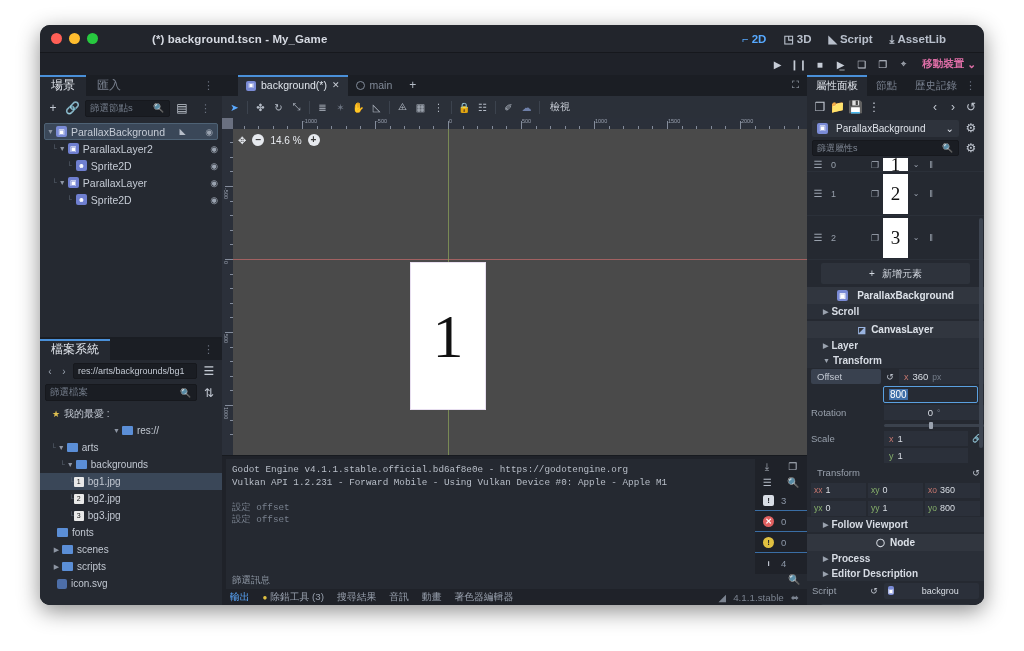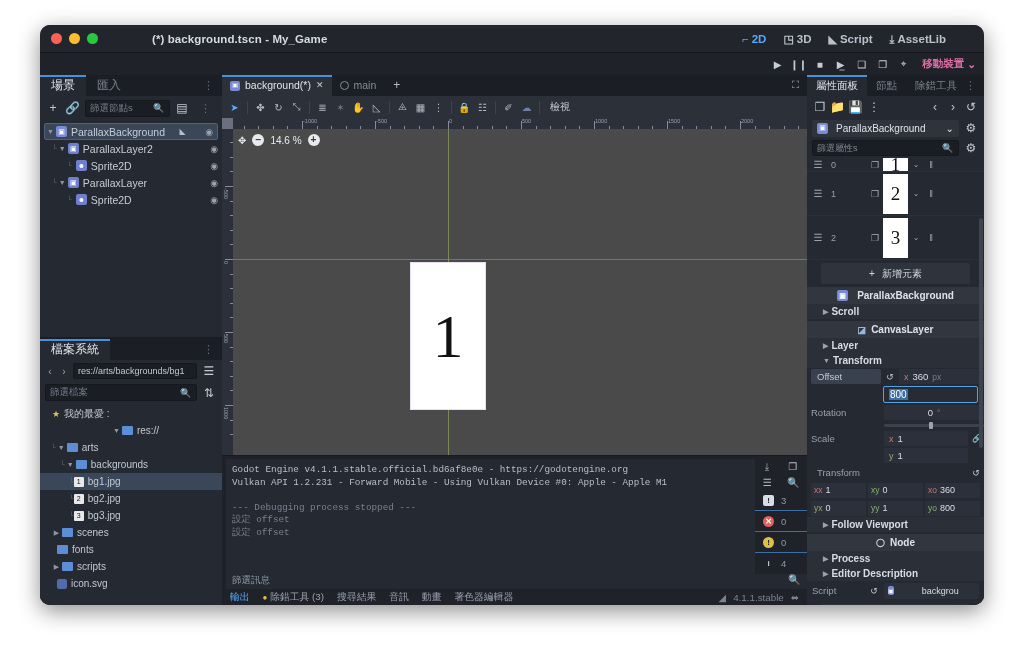--- a/index.html
+++ b/index.html
@@ -110,21 +110,21 @@
   .star { color:#e0c050; font-size:9px; margin-right:4px; }
   .fimg { width:10px;height:10px;background:#e9e9e9;border-radius:1px;margin-right:4px;flex:none;
           font-size:7px;color:#111;display:flex;align-items:center;justify-content:center;}
   .svgico{width:10px;height:10px;background:#4d6ea8;border-radius:2px;margin-right:4px;flex:none;}
   .guide { color:#5b6472; font-size:8px; font-family:"Liberation Mono",monospace; }
 
   
   .center { flex:1; display:flex; flex-direction:column; background:#1f2229; }
   .scenetabs { height:21px; background:#1b1e24; display:flex; align-items:stretch; position:relative;}
   .stab { font-size:10.5px; padding:0 8px; line-height:21px; color:#828b99; display:flex; align-items:center; gap:5px;}
-  .stab.active { background:#2b3039; color:#dfe4eb; position:relative;}
+  .stab.active { background:#2b3039; color:#dfe4eb; position:relative;margin-left:16px;}
   .stab.active:after{content:"";position:absolute;left:0;right:0;top:0;height:2px;background:#4a90d9;}
   .stab .x { font-size:9px; color:#c7ccd5; }
   .stab .ci { width:10px;height:10px;border-radius:2px;background:#7a8bd6;display:inline-flex;align-items:center;justify-content:center;font-size:6px;color:#fff;}
   .stab .co { width:9px;height:9px;border:1.4px solid #828b99;border-radius:50%;}
   .plus { color:#b5bcc7; font-size:12px; padding:0 9px; line-height:21px;}
   .expandico { position:absolute; right:8px; top:4px; color:#aab2be; font-size:10px;}
 
   .cvtool { height:22px; background:#2b3039; display:flex; align-items:center; gap:1px; padding:0 4px; }
   .ct { width:17px; height:18px; display:flex;align-items:center;justify-content:center; color:#b4bbc6; font-size:10px;}
   .ct.sel { color:#5aa9ff; }
@@ -382,28 +382,28 @@
             <div class="fnode" style="padding-left:29px;">
               <span class="guide">└</span>
               <span class="fimg">2</span>
               <span>bg2.jpg</span>
             </div>
             <div class="fnode" style="padding-left:29px;">
               <span class="guide">└</span>
               <span class="fimg">3</span>
               <span>bg3.jpg</span>
             </div>
+            <div class="fnode" style="padding-left:17px;">
+              <span class="folder"></span>
+              <span>fonts</span>
+            </div>
             <div class="fnode" style="padding-left:11px;">
               <span class="tw">▶</span>
               <span class="folder"></span>
               <span>scenes</span>
-            </div>
-            <div class="fnode" style="padding-left:17px;">
-              <span class="folder"></span>
-              <span>fonts</span>
             </div>
             <div class="fnode" style="padding-left:11px;">
               <span class="tw">▶</span>
               <span class="folder"></span>
               <span>scripts</span>
             </div>
             <div class="fnode" style="padding-left:17px;">
               <span class="svgico"></span>
               <span>icon.svg</span>
             </div>
@@ -542,21 +542,20 @@
             <span class="zc-rnd">+</span>
           </div>
         </div>
 
         <div class="outpanel">
           <div class="outbody">
             <div class="console" id="console">
                 <div>Godot Engine v4.1.1.stable.official.bd6af8e0e - https://godotengine.org</div>
                 <div>Vulkan API 1.2.231 - Forward Mobile - Using Vulkan Device #0: Apple - Apple M1</div>
                 <div>&nbsp;</div>
-                <div class="dim">--- Debugging process stopped ---</div>
                 <div class="dim">設定 offset</div>
                 <div class="dim">設定 offset</div>
               </div>
             <div class="outside">
               <div class="osrow">
                 <span class="osico">⤓</span>
                 <span class="osico">❐</span>
               </div>
               <div class="osrow">
                 <span class="osico">☰</span>
@@ -600,21 +599,21 @@
               <span>⬌</span>
             </span>
           </div>
         </div>
       </div>
 
       <div class="rightdock">
         <div class="insphdr">
           <div class="itab active">屬性面板</div>
           <div class="itab">節點</div>
-          <div class="itab">除錯工具</div>
+          <div class="itab">歷史記錄</div>
           <div class="dots3">⋮</div>
         </div>
         <div class="insptools">
           <span class="tico">❐</span>
           <span class="tico">📁</span>
           <span class="tico">💾</span>
           <span class="tico">⋮</span>
           <span class="tico sp">‹</span>
           <span class="tico">›</span>
           <span class="tico">↺</span>

